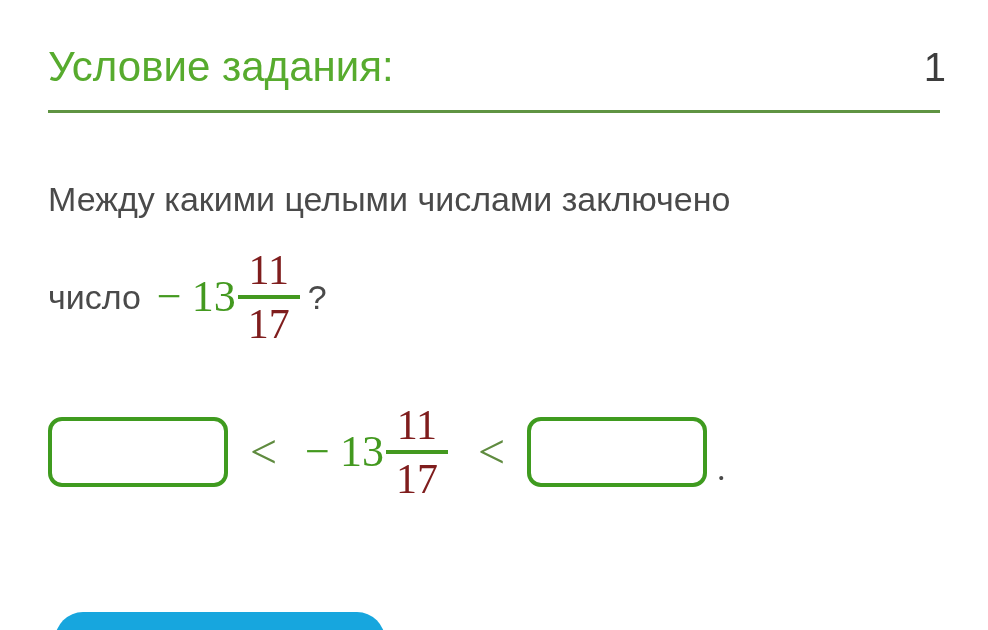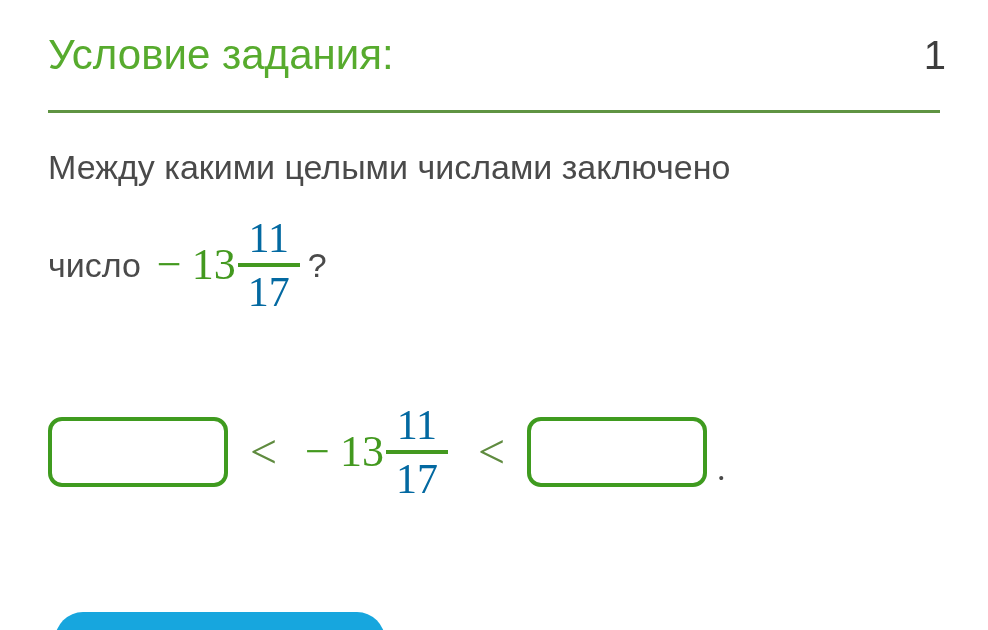--- a/index.html
+++ b/index.html
@@ -12,21 +12,21 @@
     height: 630px;
     overflow: hidden;
     font-family: "Liberation Sans", sans-serif;
     position: relative;
   }
 
   
   .header {
     position: absolute;
     left: 48px;
-    top: 10px;
+    top: 22px;
     width: 892px;
     height: 68px;
     display: flex;
     align-items: flex-end;
     justify-content: space-between;
   }
   .header-title {
     font-size: 42px;
     line-height: 46px;
     color: #57ab2e;
@@ -48,21 +48,21 @@
     top: 110px;
     width: 892px;
     height: 3px;
     background: #5f9442;
   }
 
   
   .question {
     position: absolute;
     left: 48px;
-    top: 144px;
+    top: 176px;
     width: 900px;
   }
   .q-line {
     color: #4a4a4a;
     font-size: 34px;
     line-height: 46px;
     white-space: nowrap;
   }
   .q-line-1 { margin-bottom: 16px; }
 
@@ -96,21 +96,21 @@
     flex-direction: column;
     align-items: center;
     justify-content: center;
     margin: 0 2px;
     vertical-align: middle;
   }
   .frac-num, .frac-den {
     font-family: "Liberation Serif", "DejaVu Serif", serif;
     font-size: 42px;
     line-height: 48px;
-    color: #0369a1;
+    color: #7f1d1d;
     padding: 0 4px;
   }
   .frac-bar {
     width: 100%;
     min-width: 62px;
     height: 4px;
     background: #43991f;
     margin: 1px 0;
   }
 

